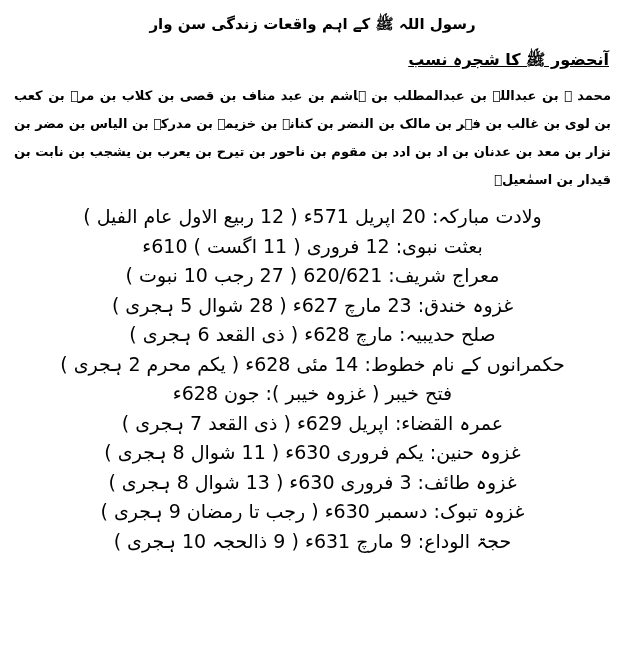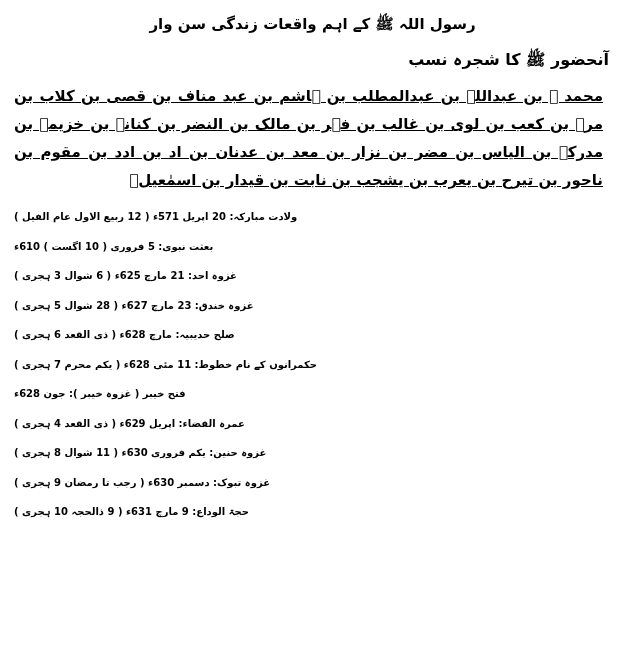--- a/index.html
+++ b/index.html
@@ -27,60 +27,61 @@
     font-weight: 700;
     margin: 4px 0 12px 0;
     line-height: 24px;
   }
   .subtitle {
     text-align: right;
     font-size: 16px;
     font-weight: 700;
     margin: 0 2px 10px 0;
     line-height: 24px;
+    text-decoration: underline;
   }
   .lineage {
     text-align: justify;
     text-align-last: right;
-    font-size: 15px;
+    font-size: 13px;
     font-weight: 700;
     line-height: 28px;
-    margin: 0 8px 8px 0;
-    text-decoration: underline;
+    margin: 0 0 8px 0;
   }
   .events {
     margin: 0;
   }
   .event-line {
-    text-align: left;
-    font-size: 10px;
-    font-weight: 700;
+    text-align: center;
+    font-size: 19px;
+    font-weight: 400;
     line-height: 29.5px;
     white-space: nowrap;
   }
 </style>
 </head>
 <body>
 
 <div class="page">
 
   <div class="title">رسول اللہ ﷺ کے اہم واقعات زندگی سن وار</div>
 
   <div class="subtitle">آنحضور ﷺ کا شجرہ نسب</div>
 
   <div class="lineage">محمد ﷺ بن عبداللہ بن عبدالمطلب بن ہاشم بن عبد مناف بن قصی بن کلاب بن مرہ بن کعب بن لوی بن غالب بن فہر بن مالک بن النضر بن کنانہ بن خزیمہ بن مدرکہ بن الیاس بن مضر بن نزار بن معد بن عدنان بن اد بن ادد بن مقوم بن ناحور بن تیرح بن یعرب بن یشجب بن نابت بن قیدار بن اسمٰعیلؑ</div>
 
   <div class="events">
     <div class="event-line">ولادت مبارکہ: 20 اپریل 571ء ( 12 ربیع الاول عام الفیل )</div>
-    <div class="event-line">بعثت نبوی: 5 فروری ( 10 اگست ) 610ء</div>
-    <div class="event-line">غزوہ احد: 21 مارچ 625ء ( 6 شوال 3 ہجری )</div>
+    <div class="event-line">بعثت نبوی: 12 فروری ( 11 اگست ) 610ء</div>
+    <div class="event-line">معراج شریف: 620/621 ( 27 رجب 10 نبوت )</div>
     <div class="event-line">غزوہ خندق: 23 مارچ 627ء ( 28 شوال 5 ہجری )</div>
     <div class="event-line">صلح حدیبیہ: مارچ 628ء ( ذی القعد 6 ہجری )</div>
-    <div class="event-line">حکمرانوں کے نام خطوط: 11 مئی 628ء ( یکم محرم 7 ہجری )</div>
+    <div class="event-line">حکمرانوں کے نام خطوط: 14 مئی 628ء ( یکم محرم 2 ہجری )</div>
     <div class="event-line">فتح خیبر ( غزوہ خیبر ): جون 628ء</div>
-    <div class="event-line">عمرہ القضاء: اپریل 629ء ( ذی القعد 4 ہجری )</div>
+    <div class="event-line">عمرہ القضاء: اپریل 629ء ( ذی القعد 7 ہجری )</div>
     <div class="event-line">غزوہ حنین: یکم فروری 630ء ( 11 شوال 8 ہجری )</div>
+    <div class="event-line">غزوہ طائف: 3 فروری 630ء ( 13 شوال 8 ہجری )</div>
     <div class="event-line">غزوہ تبوک: دسمبر 630ء ( رجب تا رمضان 9 ہجری )</div>
     <div class="event-line">حجۃ الوداع: 9 مارچ 631ء ( 9 ذالحجہ 10 ہجری )</div>
 
   </div>
 
 </div>
 
 </body></html>

